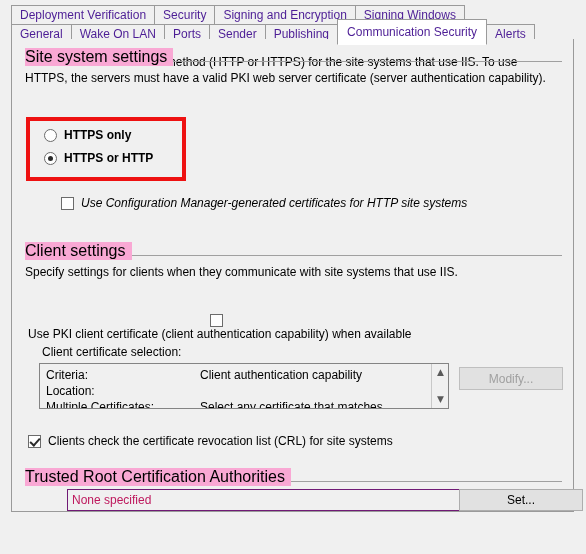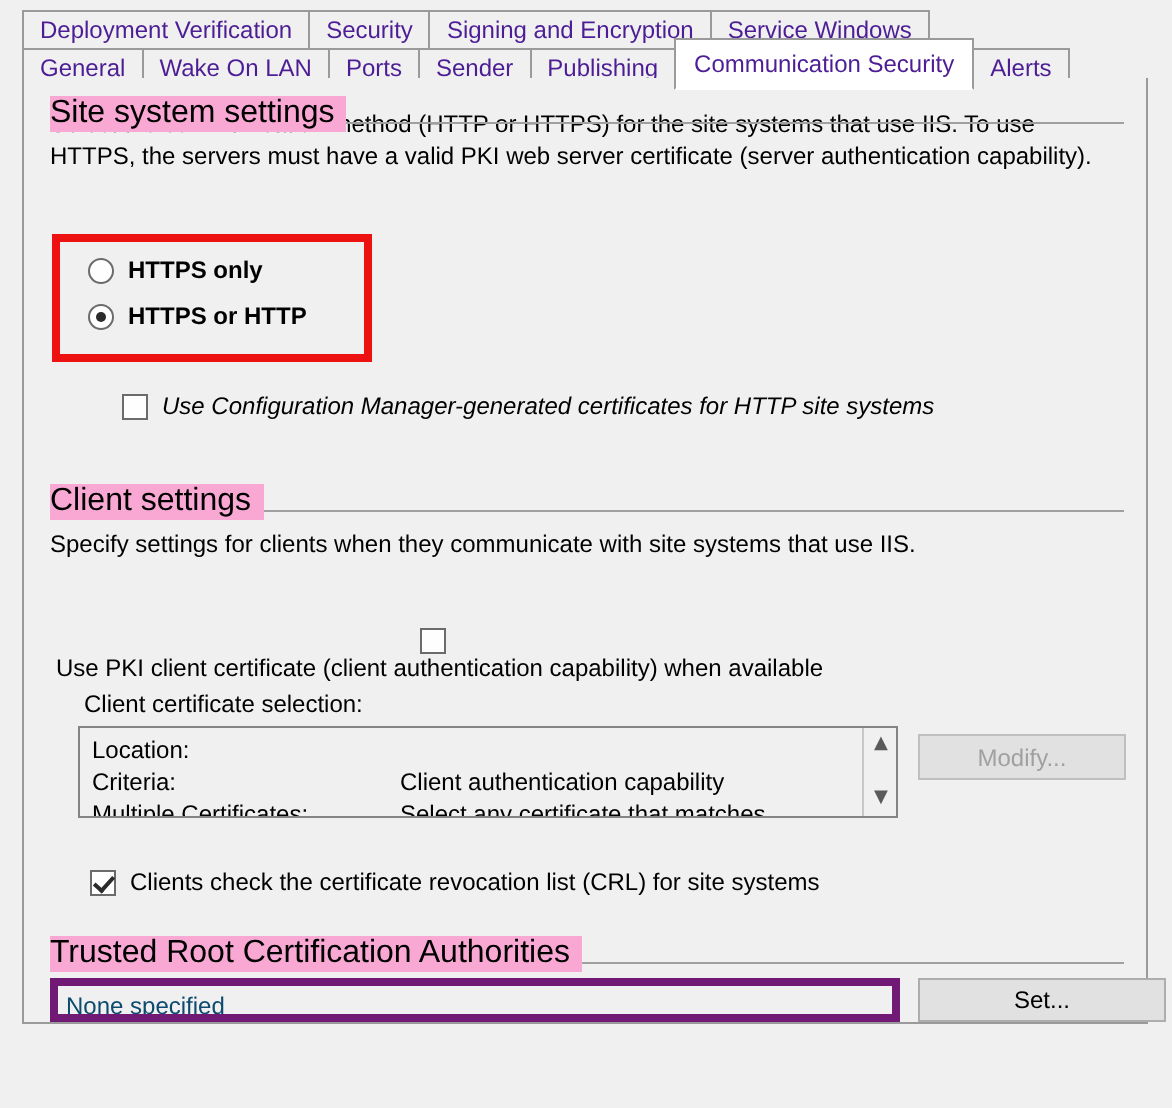--- a/index.html
+++ b/index.html
@@ -199,46 +199,47 @@
     display: flex;
     align-items: center;
     justify-content: center;
   }
   .btn.disabled { color: #a0a0a0; border-color: #bfbfbf; background: #e1e1e1; }
 
   
   .tfield {
     position: absolute;
     background: #f0f0f0;
-    border: 4px solid #701a75;
+    border: 1px solid #701a75;
     font-size: 12px;
     line-height: 20px;
     padding-left: 4px;
-    color: #0c4a6e;
+    color: #be185d;
     overflow: hidden;
     white-space: nowrap;
+    margin-left: 42px;
   }
 
   
   #footer {
     position: absolute;
     left: 0; top: 512px;
     width: 586px; height: 42px;
     background: #f0f0f0;
   }
 </style>
 </head>
 <body>
 
 <div id="tabstrip">
   <div class="tabrow row1">
     <div class="tab">Deployment Verification</div>
     <div class="tab">Security</div>
     <div class="tab">Signing and Encryption</div>
-    <div class="tab">Service Windows</div>
+    <div class="tab">Signing Windows</div>
   </div>
   <div class="tabrow row2">
     <div class="tab">General</div>
     <div class="tab">Wake On LAN</div>
     <div class="tab">Ports</div>
     <div class="tab">Sender</div>
     <div class="tab">Publishing</div>
     <div class="tab active">Communication Security</div>
     <div class="tab">Alerts</div>
   </div>
@@ -276,41 +277,41 @@
   <div class="check-row" style="left:16px; top:275px;flex-direction:column;">
     <span class="cbox"></span>
     <span>Use PKI client certificate (client authentication capability) when available</span>
   </div>
 
   <div class="desc" style="left:30px; top:305px;">Client certificate selection:</div>
 
   <div id="certlist" style="left:27px; top:324px; width:410px; height:46px;">
     <div class="rows">
       <div class="cert-row">
+        <span class="cert-key">Criteria:</span>
+        <span class="cert-val">Client authentication capability</span>
+      </div>
+      <div class="cert-row">
         <span class="cert-key">Location:</span>
         <span class="cert-val"></span>
-      </div>
-      <div class="cert-row">
-        <span class="cert-key">Criteria:</span>
-        <span class="cert-val">Client authentication capability</span>
       </div>
       <div class="cert-row">
         <span class="cert-key">Multiple Certificates:</span>
         <span class="cert-val">Select any certificate that matches</span>
       </div>
     </div>
     <div class="vscroll">
       <div class="arr up">▲</div>
       <div class="arr dn">▼</div>
     </div>
   </div>
 
   <div class="btn disabled" style="left:447px; top:328px; width:104px; height:23px;">Modify...</div>
 
-  <div class="check-row" style="left:16px; top:393px;margin-left:17px;">
+  <div class="check-row" style="left:16px; top:393px;">
     <span class="cbox on"></span>
     <span>Clients check the certificate revocation list (CRL) for site systems</span>
   </div>
 
   <div class="grp-label" style="left:13px; top:429px;">Trusted Root Certification Authorities</div>
   <div class="grp-line" style="left:13px; top:442px; width:537px;"></div>
 
   <div class="tfield" style="left:13px; top:450px; width:425px; height:22px;">None specified</div>
 
   <div class="btn" style="left:447px; top:450px; width:124px; height:22px;">Set...</div>

